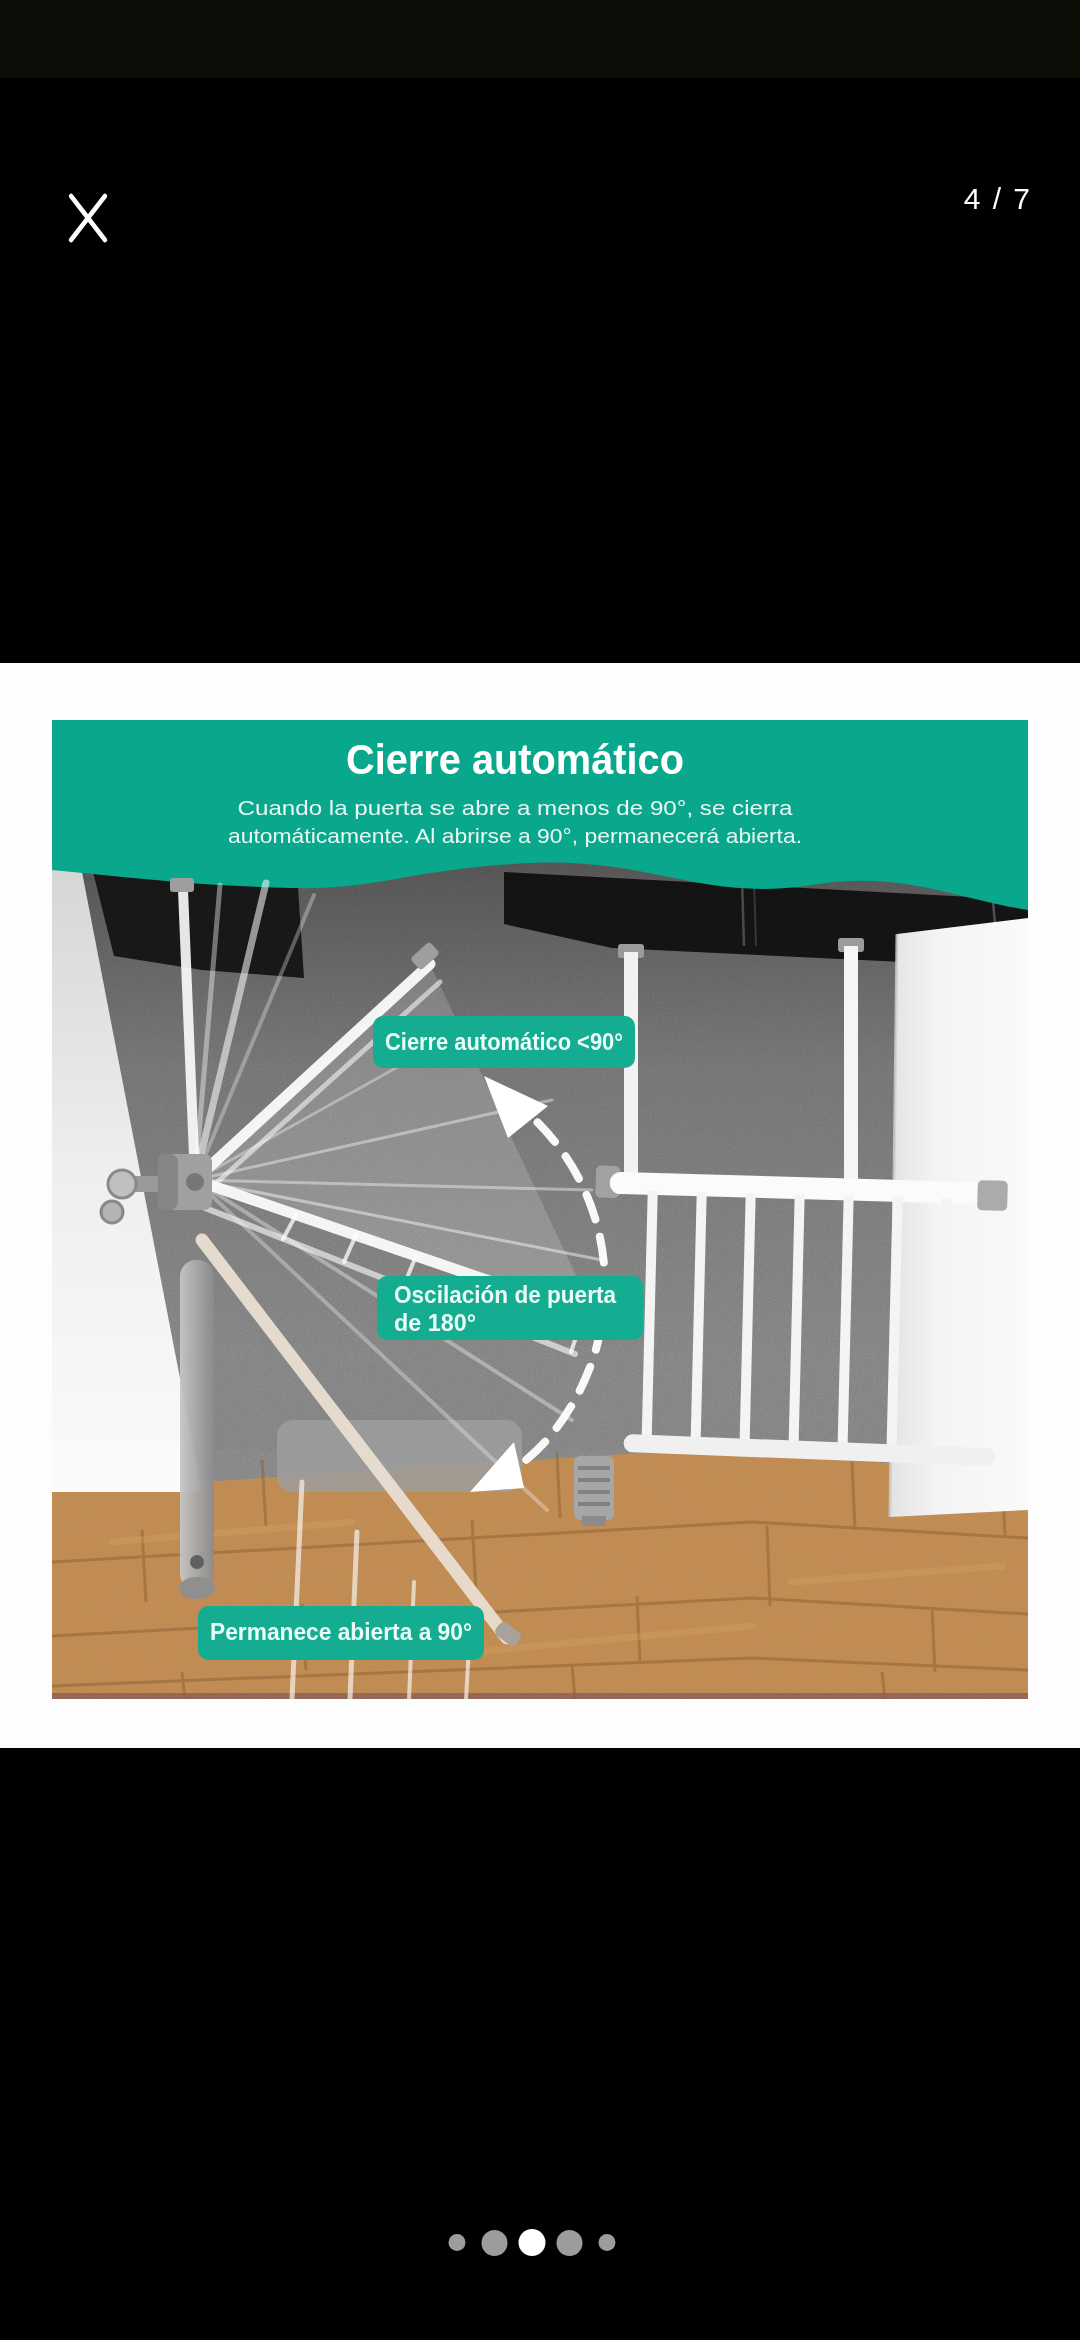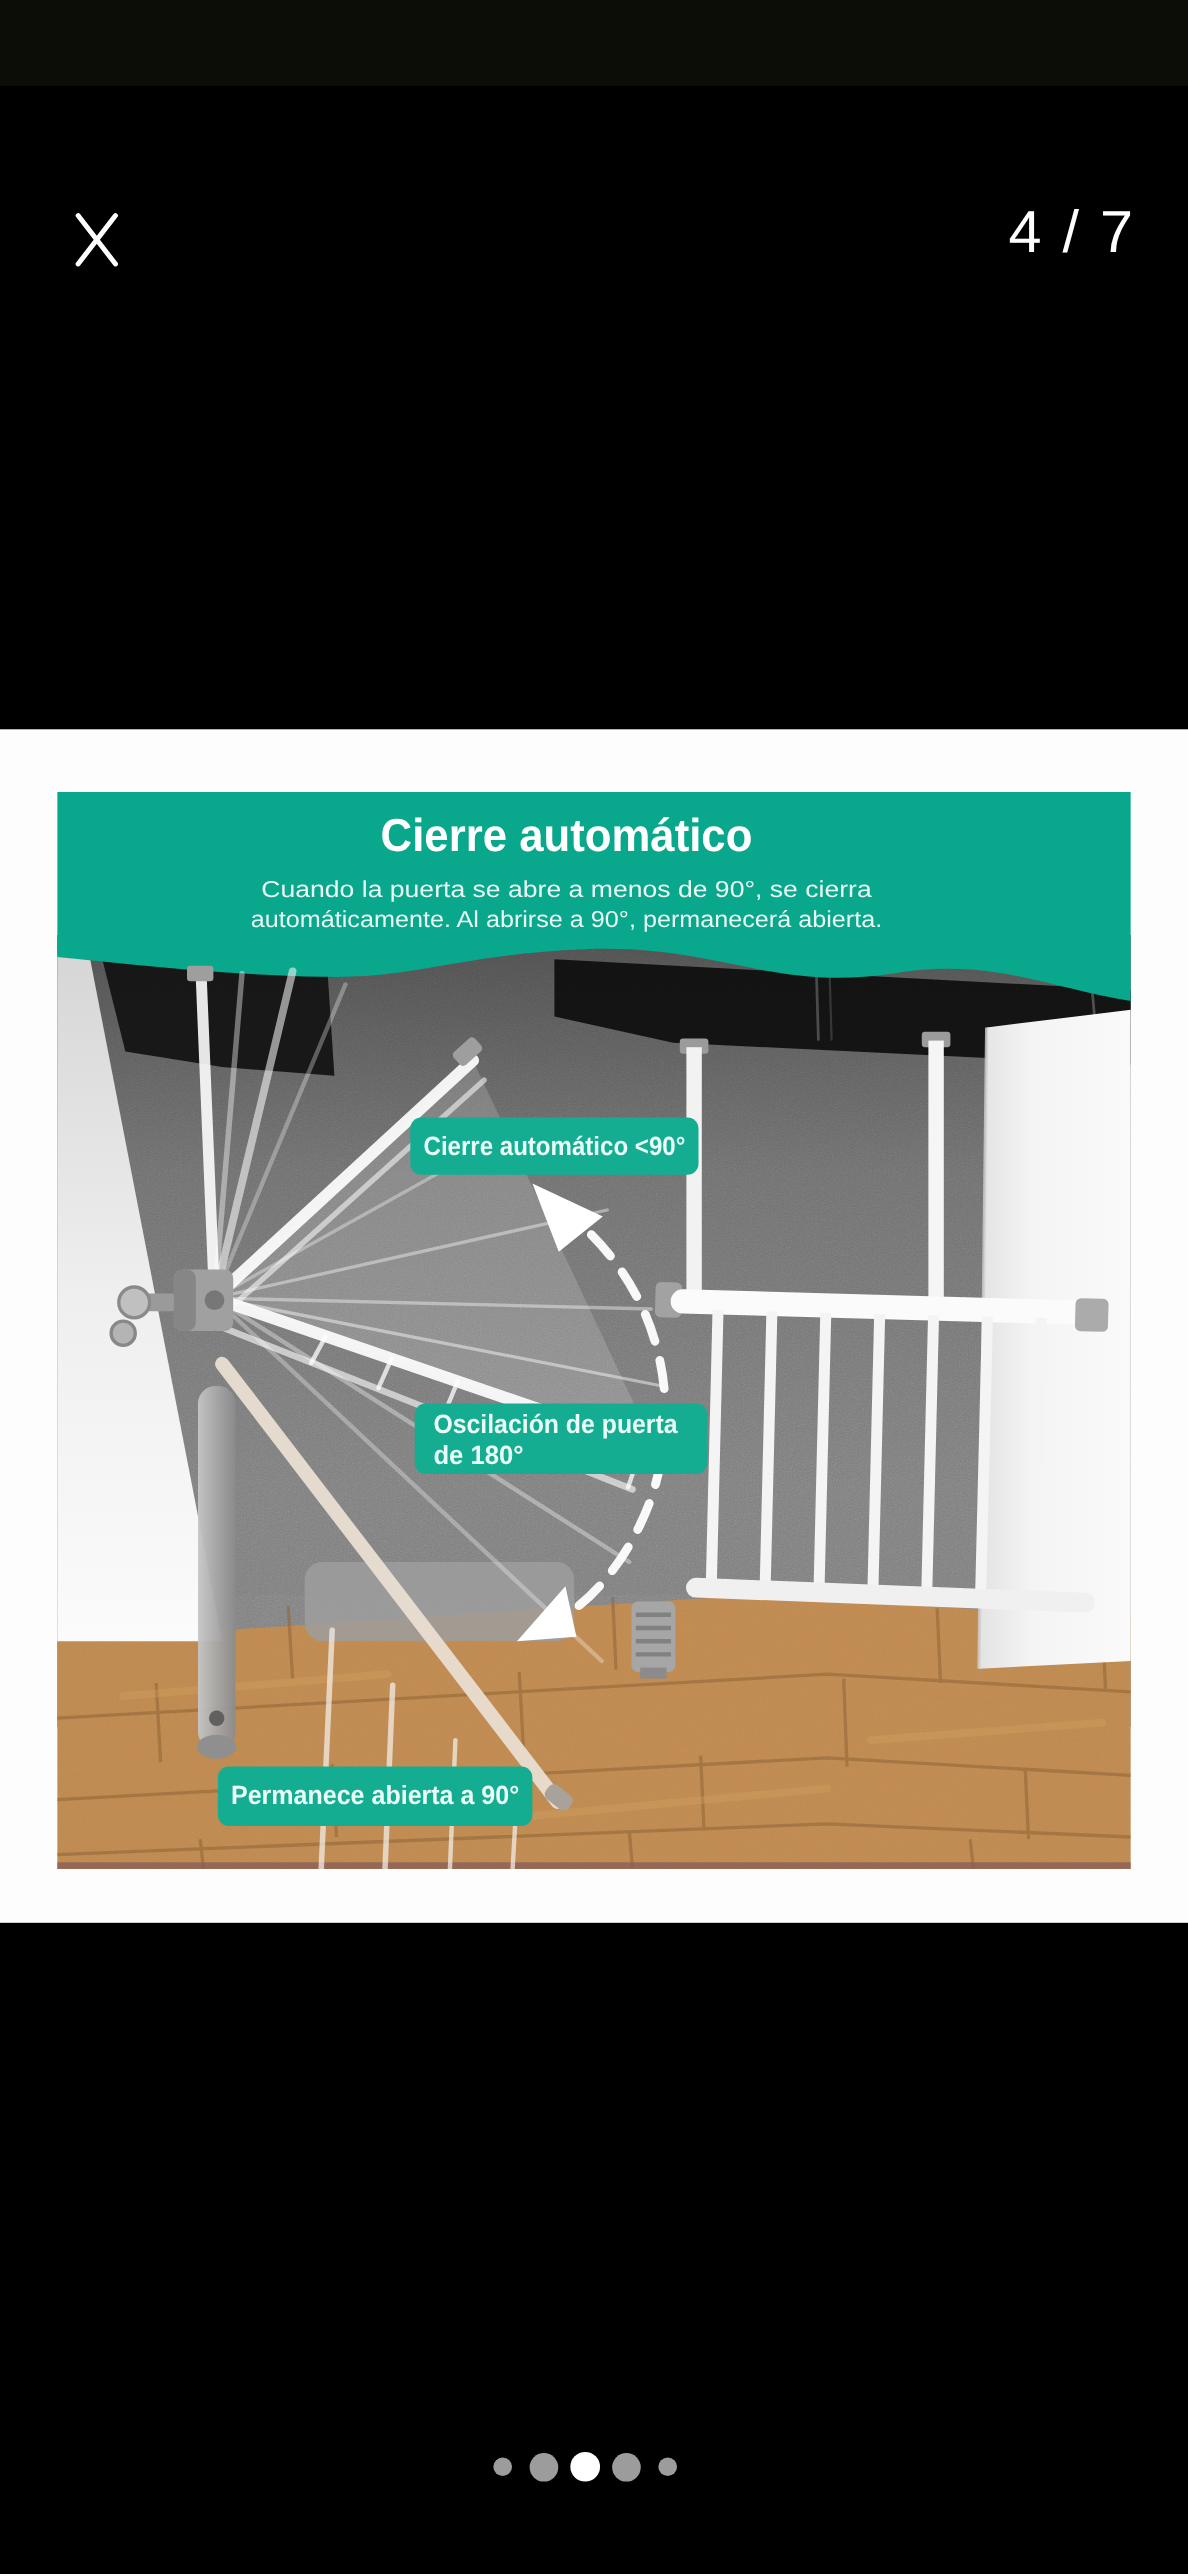--- a/index.html
+++ b/index.html
@@ -1,21 +1,21 @@
 <!DOCTYPE html>
 <html><head>
 <meta charset="utf-8">
 <style>
   html,body{margin:0;padding:0;background:#000;}
   #screen{position:relative;width:1080px;height:2340px;background:#000;overflow:hidden;
           font-family:"Liberation Sans",sans-serif;}
   #statusbar{position:absolute;left:0;top:0;width:1080px;height:78px;background:#0d0d08;}
   #close-btn{position:absolute;left:56px;top:186px;width:64px;height:64px;background:transparent;
              border:none;padding:0;cursor:pointer;}
-  #counter{position:absolute;top:184px;right:48px;color:#fff;font-size:54px;font-weight:400;
+  #counter{position:absolute;top:184px;right:48px;color:#fff;font-size:30px;font-weight:400;
            letter-spacing:2px;line-height:1;}
   #white-band{position:absolute;left:0;top:663px;width:1080px;height:1085px;background:#fdfdfd;}
   #stage{position:absolute;left:52px;top:720px;width:976px;height:979px;}
   #dots{position:absolute;top:2229px;left:532px;transform:translateX(-50%);
         display:flex;align-items:center;}
   .dot{border-radius:50%;flex:0 0 auto;}
 </style>
 </head>
 <body>
 

